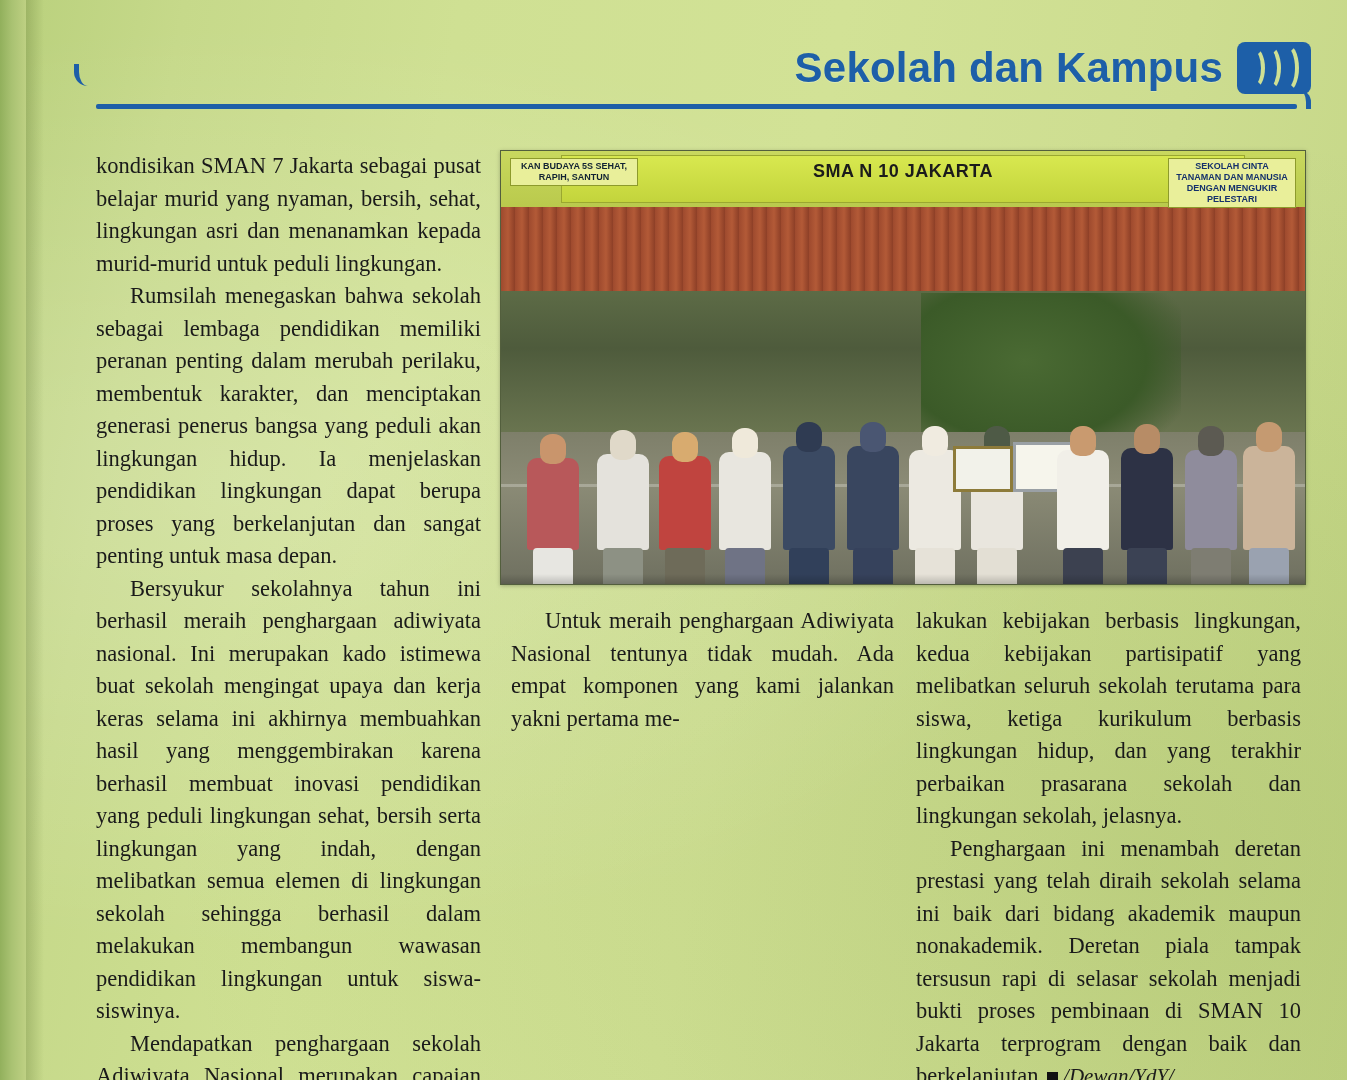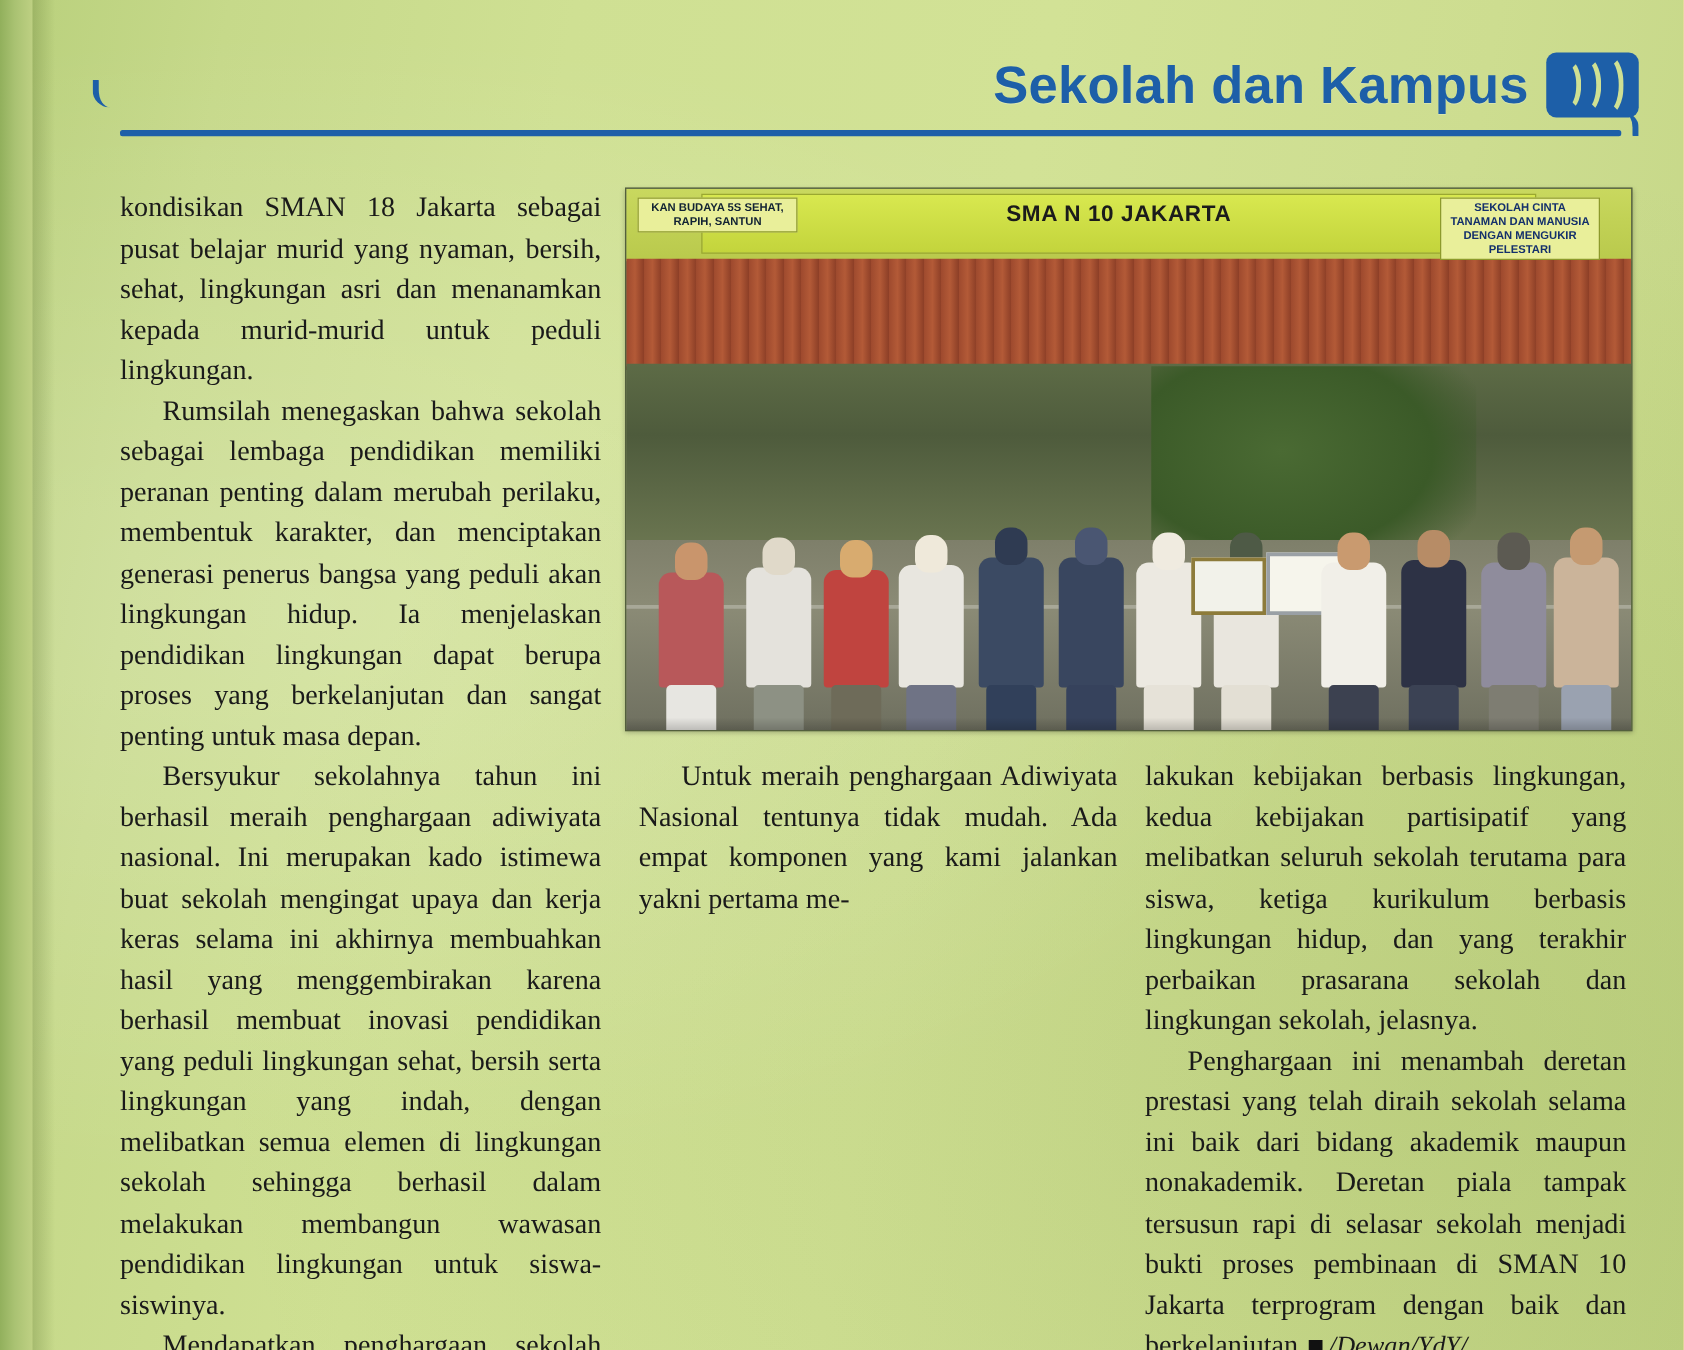--- a/index.html
+++ b/index.html
@@ -5,21 +5,21 @@
   html, body {
     margin: 0;
     padding: 0;
     background: #ffffff;
   }
   .page {
     position: relative;
     width: 1347px;
     height: 1080px;
     overflow: hidden;
-    background: #fdba74;
+    background: #eab308;
     font-family: "Liberation Serif", serif;
   }
   
   .page-bg {
     position: absolute;
     inset: 0;
     background:
       linear-gradient(100deg, #b9d07c 0%, #c6d98a 12%, #cfe093 30%, #d2e296 55%, #cddd90 78%, #c3d585 100%);
   }
   .page-bg::after {
@@ -176,21 +176,21 @@
     box-shadow: 0 1px 4px rgba(0,0,0,0.25);
     overflow: hidden;
     background: #6f7f52;
   }
   .ph-sky {
     position: absolute; left: 0; right: 0; top: 0; height: 58px;
     background: linear-gradient(180deg, #c9d85f 0%, #c2d256 40%, #b9c94c 100%);
   }
   .ph-banner {
     position: absolute;
-    left: 60px; right: 76px; top: 4px; height: 46px;
+    left: 60px; right: 60px; top: 4px; height: 46px;
     background: linear-gradient(180deg,#d8e84f,#c3d43c);
     border: 1px solid #9aa830;
   }
   .ph-banner-text {
     position: absolute;
     left: 50%;
     transform: translateX(-50%);
     top: 5px;
     font-family: "Liberation Sans", sans-serif;
     font-weight: bold;
@@ -363,21 +363,21 @@
       </div>
       <div class="person" style="left:742px;background:#cbb49a;height:104px;">
         <span class="head" style="background:#c59a71;"></span>
         <span class="legs" style="background:#9aa2b0;"></span>
       </div>
 
       <div class="ph-caption-shade"></div>
     </div>
 
     <div class="col col-1">
-      <p class="para noindent">kondisikan SMAN 18 Jakarta sebagai pusat belajar murid yang nyaman, bersih, sehat, lingkungan asri dan menanamkan kepada murid-murid untuk peduli lingkungan.</p>
+      <p class="para noindent">kondisikan SMAN 7 Jakarta sebagai pusat belajar murid yang nyaman, bersih, sehat, lingkungan asri dan menanamkan kepada murid-murid untuk peduli lingkungan.</p>
       <p class="para">Rumsilah menegaskan bahwa sekolah sebagai lembaga pendidikan memiliki peranan penting dalam merubah perilaku, membentuk karakter, dan menciptakan generasi penerus bangsa yang peduli akan lingkungan hidup. Ia menjelaskan pendidikan lingkungan dapat berupa proses yang berkelanjutan dan sangat penting untuk masa depan.</p>
       <p class="para">Bersyukur sekolahnya tahun ini berhasil meraih penghargaan adiwiyata nasional. Ini merupakan kado istimewa buat sekolah mengingat upaya dan kerja keras selama ini akhirnya membuahkan hasil yang menggembirakan karena berhasil membuat inovasi pendidikan yang peduli lingkungan sehat, bersih serta lingkungan yang indah, dengan melibatkan semua elemen di lingkungan sekolah sehingga berhasil dalam melakukan membangun wawasan pendidikan lingkungan untuk siswa-siswinya.</p>
       <p class="para">Mendapatkan penghargaan sekolah Adiwiyata Nasional merupakan capaian yang memuaskan buat</p>
     </div>
 
     <div class="col col-2">
       <p class="para">Untuk meraih penghargaan Adiwiyata Nasional tentunya tidak mudah. Ada empat komponen yang kami jalankan yakni pertama me-</p>
     </div>
 
     <div class="col col-3">

